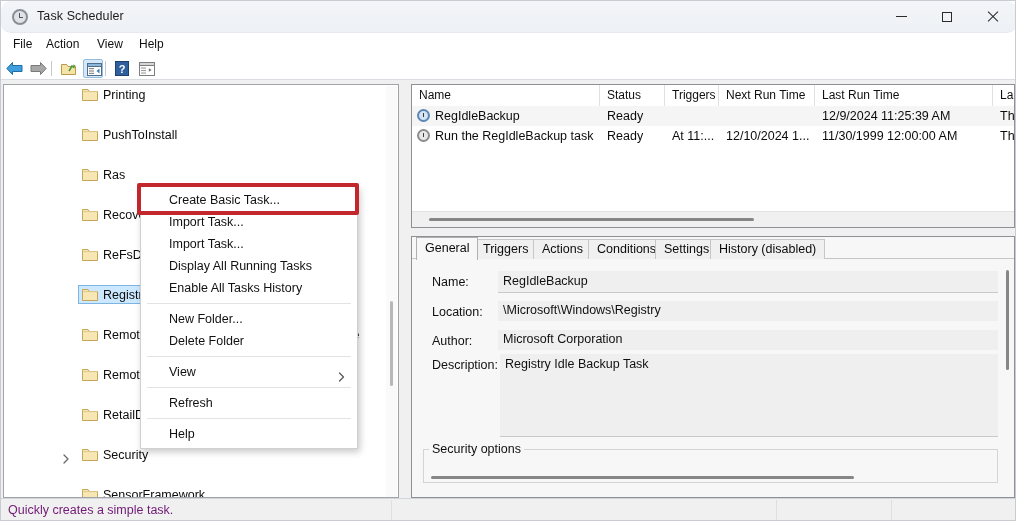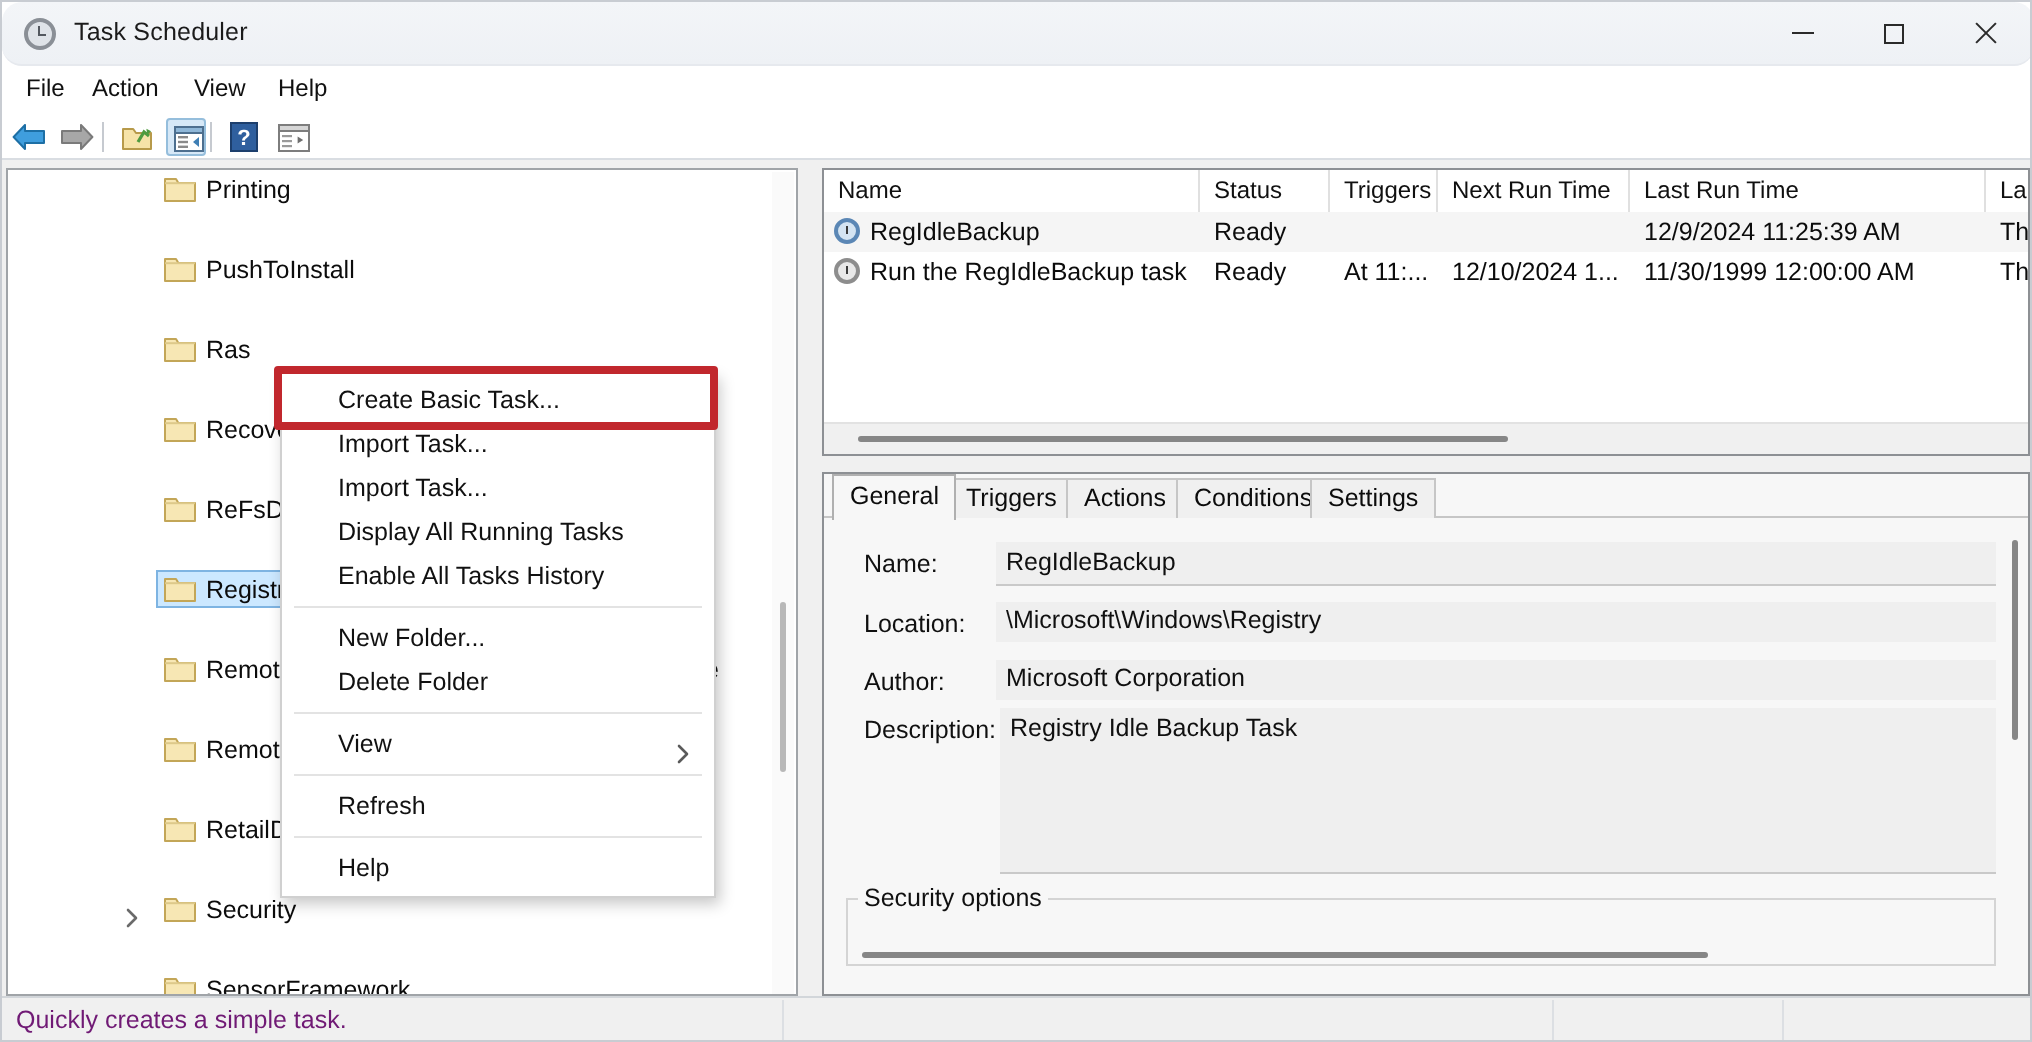--- a/index.html
+++ b/index.html
@@ -717,20 +717,21 @@
 
       <div class="detail-pane">
 
         <div class="tabstrip">
           <div class="tab-underline"></div>
           <div class="tab active" style="left:4px">General</div>
           <div class="tab" style="left:62px">Triggers</div>
           <div class="tab" style="left:121px">Actions</div>
           <div class="tab" style="left:176px">Conditions</div>
           <div class="tab" style="left:243px">Settings</div>
+          <div class="tab" style="left:298px">History (disabled)</div>
         </div>
 
         <div class="form">
 
           <div class="f-label" style="left:20px; top:16px">Name:</div>
           <div class="f-field" style="left:86px; top:12px; width:500px; height:22px">
             <div class="f-value" style="left:5px; top:3px">RegIdleBackup</div>
           </div>
 
           <div class="f-label" style="left:20px; top:46px">Location:</div>

